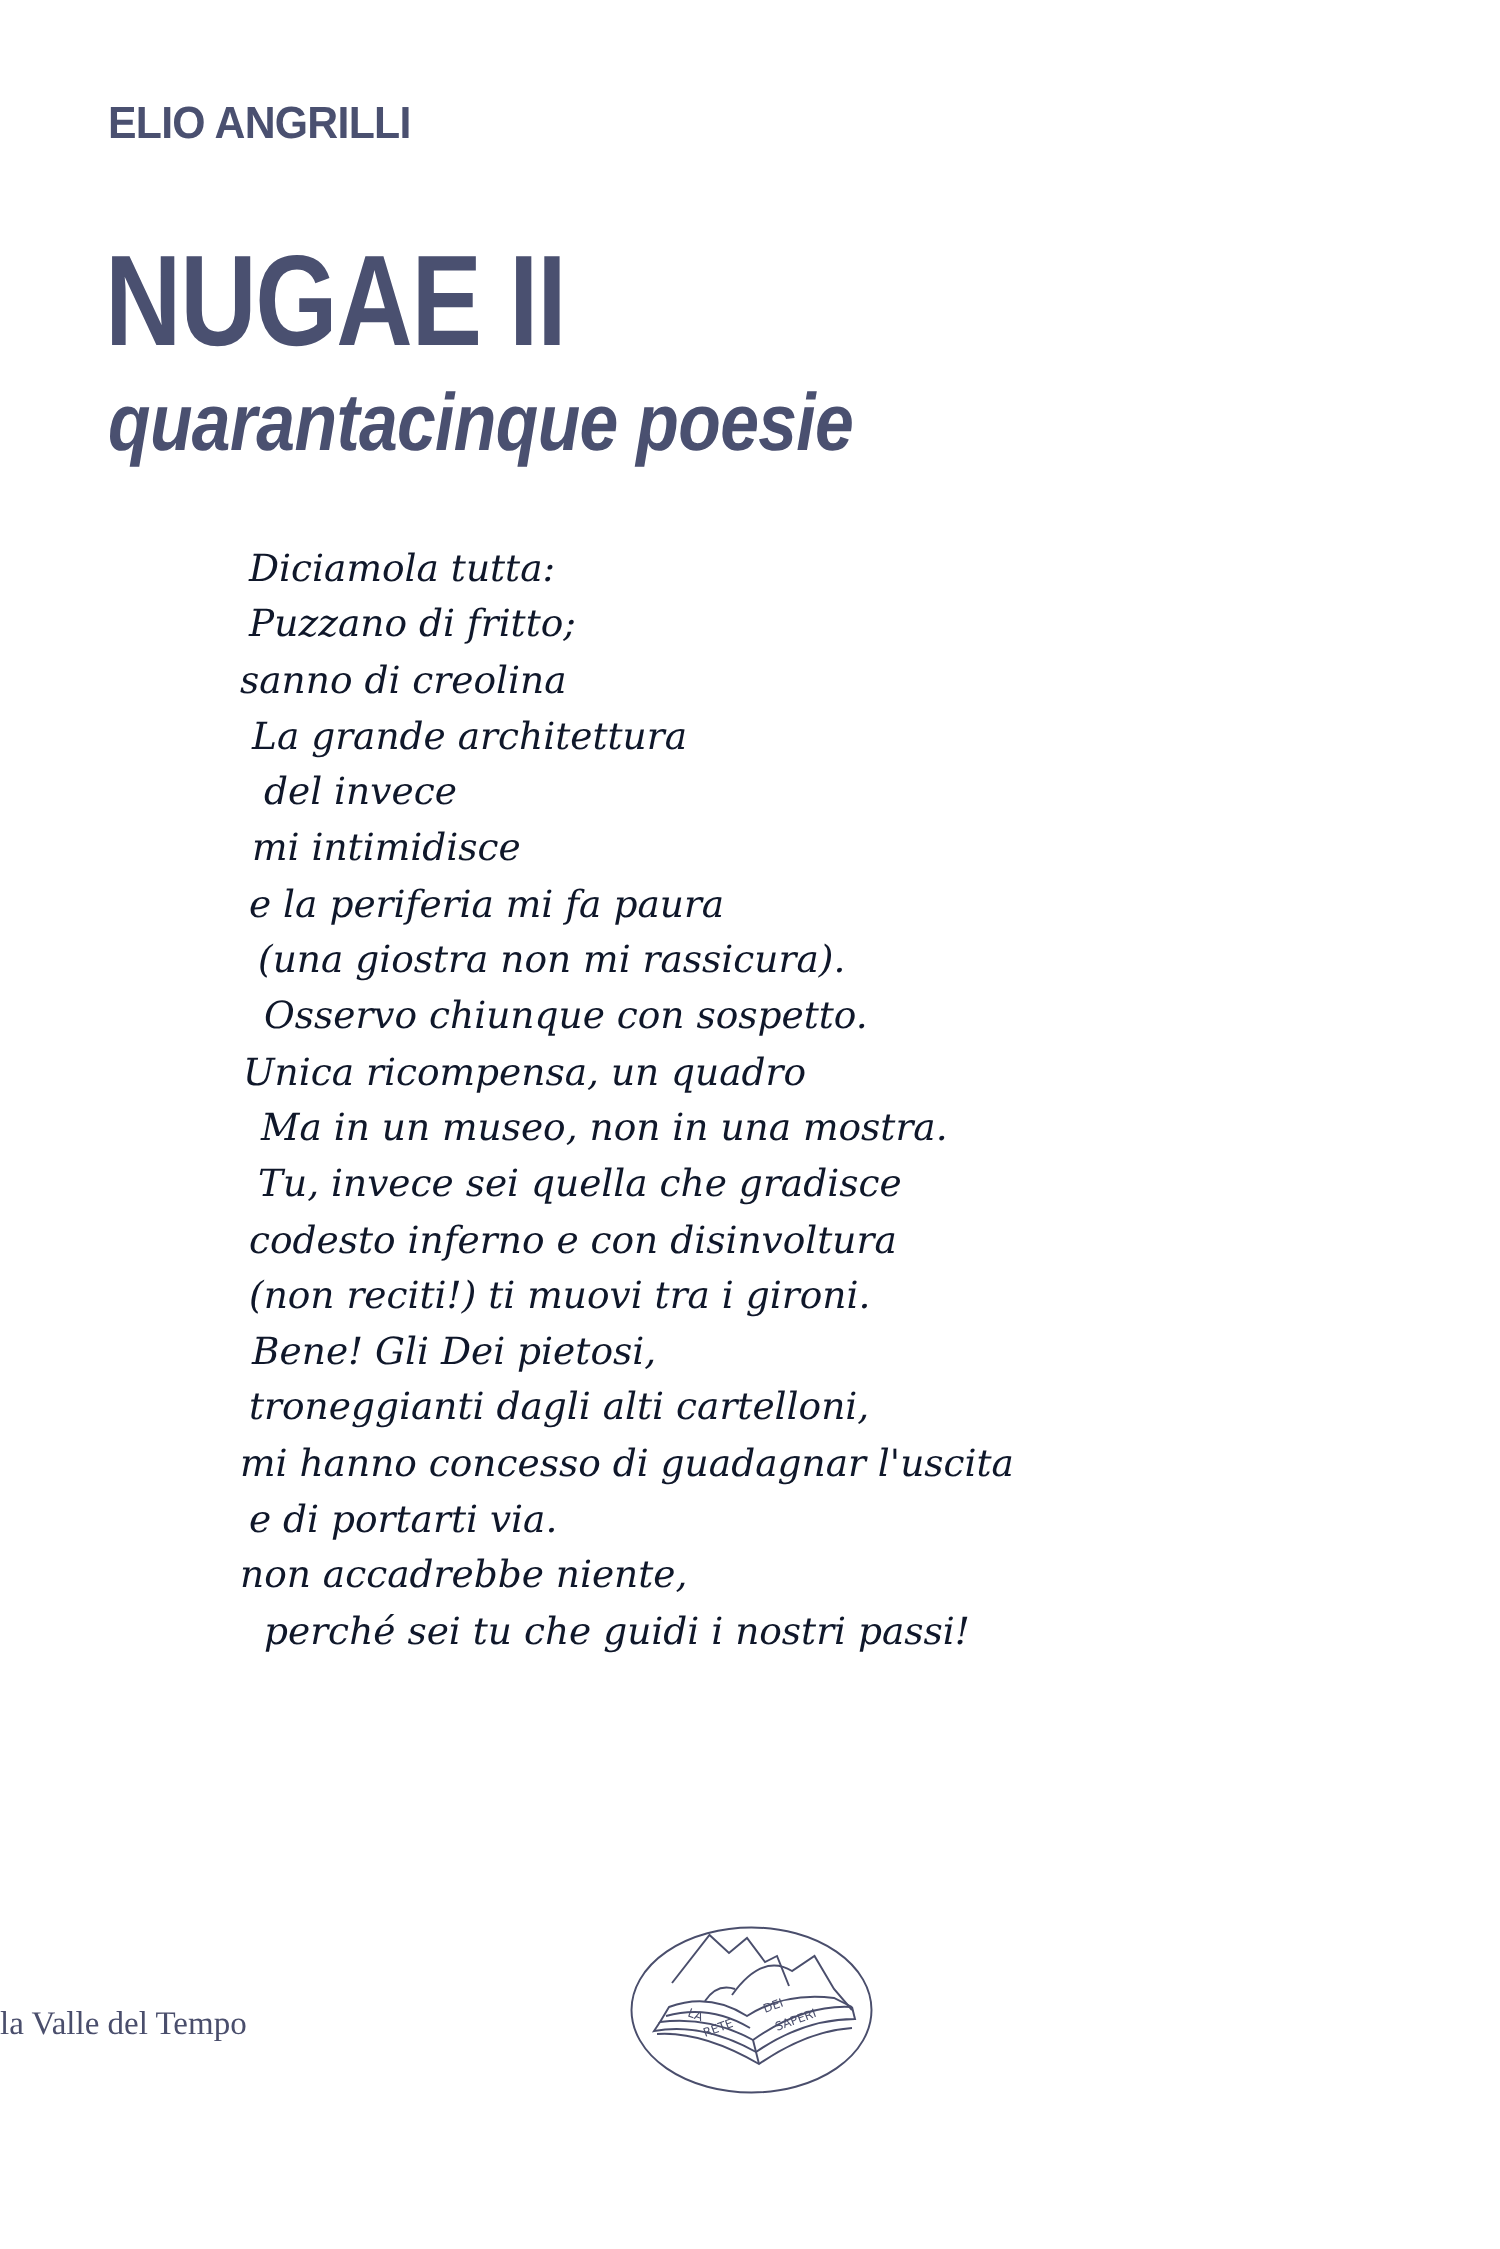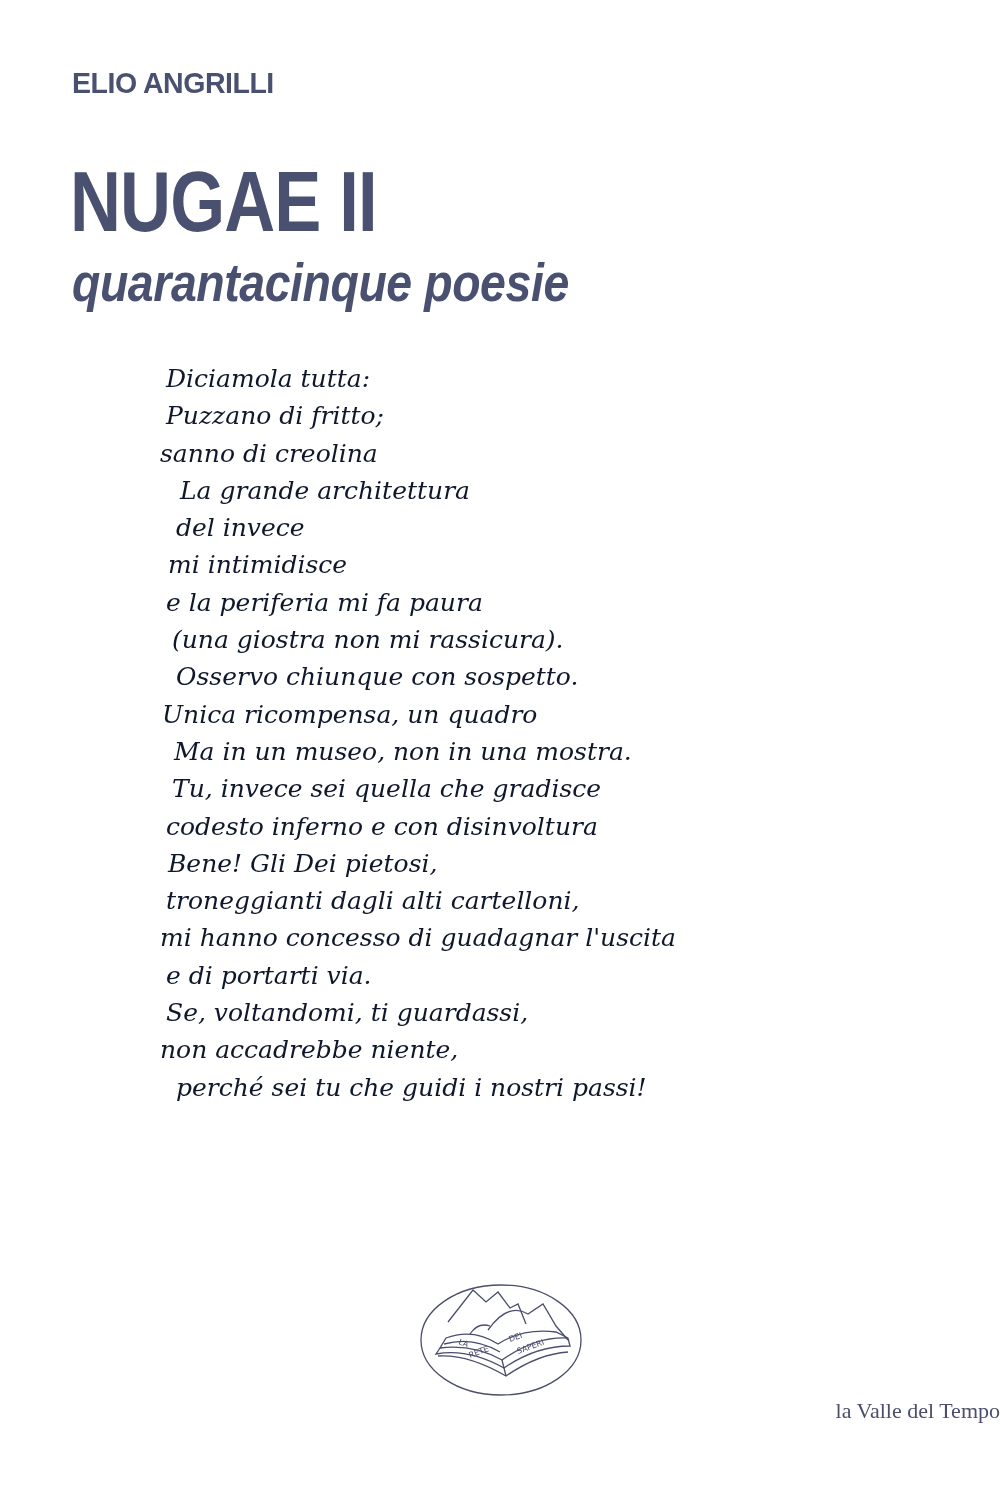--- a/index.html
+++ b/index.html
@@ -73,53 +73,53 @@
       position: absolute;
       left: 418px;
       top: 1282px;
       width: 166px;
       height: 116px;
     }
     .publisher {
       position: absolute;
       left: 0;
       width: 1000px;
-      top: 1398px;
-      text-align: right;
+      top: 1336px;
+      text-align: left;
       font-family: "Liberation Serif", serif;
       font-size: 22px;
       color: #4a4e6c;
     }
   </style>
 </head>
 <body>
 
 <div class="author">ELIO ANGRILLI</div>
 <div class="title">NUGAE II</div>
 <div class="subtitle">quarantacinque poesie</div>
 
 <div class="poem">
   <span class="line" style="margin-left:6px">Diciamola tutta:</span>
   <span class="line" style="margin-left:6px">Puzzano di fritto;</span>
   <span class="line">sanno di creolina</span>
-  <span class="line" style="margin-left:20px">La grande architettura</span>
+  <span class="line" style="margin-left:8px">La grande architettura</span>
   <span class="line" style="margin-left:16px">del invece</span>
   <span class="line" style="margin-left:8px">mi intimidisce</span>
   <span class="line" style="margin-left:6px">e la periferia mi fa paura</span>
   <span class="line" style="margin-left:12px">(una giostra non mi rassicura).</span>
   <span class="line" style="margin-left:16px">Osservo chiunque con sospetto.</span>
   <span class="line" style="margin-left:2px">Unica ricompensa, un quadro</span>
   <span class="line" style="margin-left:14px">Ma in un museo, non in una mostra.</span>
   <span class="line" style="margin-left:12px">Tu, invece sei quella che gradisce</span>
   <span class="line" style="margin-left:6px">codesto inferno e con disinvoltura</span>
+  <span class="line" style="margin-left:6px">(non reciti!) ti muovi tra i gironi.</span>
   <span class="line" style="margin-left:8px">Bene! Gli Dei pietosi,</span>
   <span class="line" style="margin-left:6px">troneggianti dagli alti cartelloni,</span>
   <span class="line" style="margin-left:0px">mi hanno concesso di guadagnar l'uscita</span>
   <span class="line" style="margin-left:6px">e di portarti via.</span>
-  <span class="line" style="margin-left:6px">Se, voltandomi, ti guardassi,</span>
   <span class="line" style="">non accadrebbe niente,</span>
   <span class="line" style="margin-left:16px">perché sei tu che guidi i nostri passi!</span>
 </div>
 
 <div class="logo">
   <svg width="166" height="116" viewBox="0 0 166 116" fill="none" stroke="#4a4e6c" stroke-width="1.3">
     <ellipse cx="83" cy="58" rx="80" ry="55"></ellipse>
 
     <path d="M30 40 L55 8 L68 20 L80 10 L92 26 L100 22 L108 42"></path>
     <path d="M70 48 Q90 20 110 32 L125 22 L138 44 L150 58"></path>

